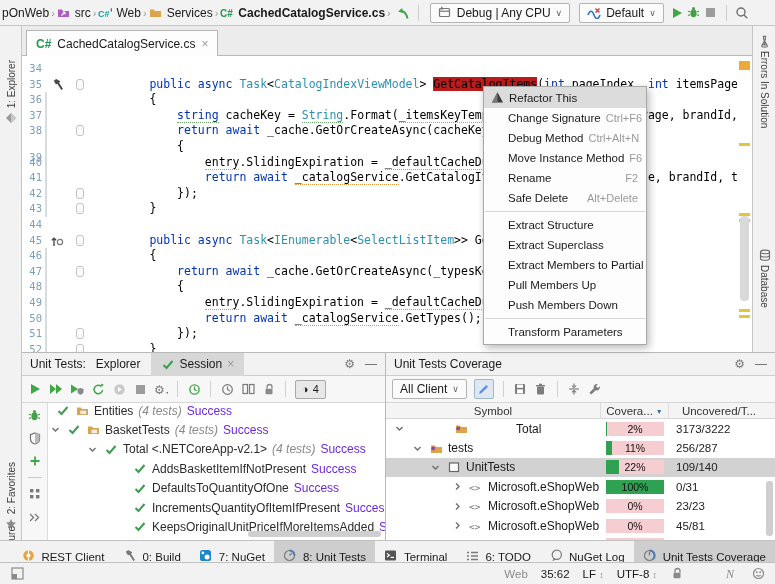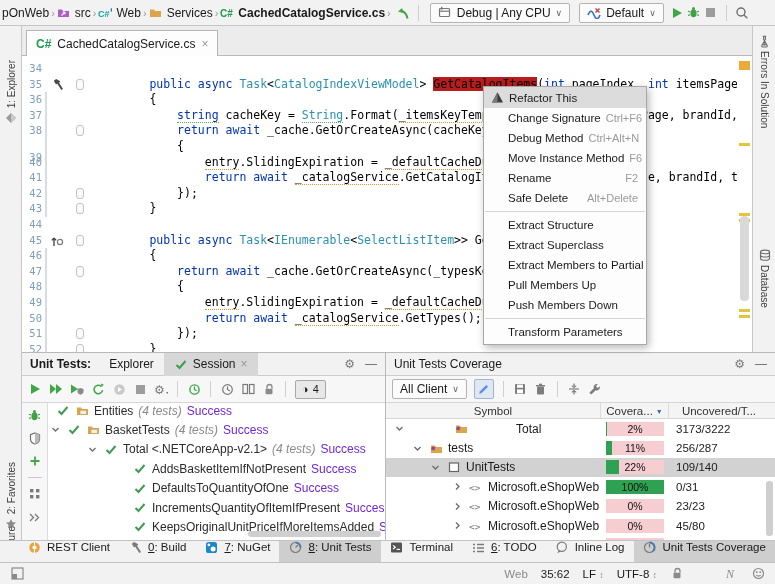--- a/index.html
+++ b/index.html
@@ -90,21 +90,21 @@
   .cov-row { position:absolute; left:0; right:0; height:19.4px; }
   .cov-row.sel { background:#d2d2d2; }
   .cov-name { position:absolute; top:0; height:19.4px; display:flex; align-items:center; gap:5px; overflow:hidden; white-space:nowrap; right:176px; }
   .cov-bar { position:absolute; left:220px; top:2.5px; width:58px; height:14px; background:#f6cdd1; overflow:hidden; }
   .cov-bar .fill { position:absolute; left:0; top:0; bottom:0; background:#2ea152; }
   .cov-bar .pct { position:absolute; inset:0; text-align:center; font-size:10.5px; line-height:14px; color:#111; }
   .cov-unc { position:absolute; left:290px; top:0; height:19.4px; display:flex; align-items:center; font-size:11.5px; color:#222; }
 
   
   #tw-bar { position:absolute; left:0; top:540px; width:775px; height:22px; background:#f2f2f2; border-top:1px solid #c2c2c2; display:flex; align-items:center; font-size:11.5px; }
-  .tw-item { display:flex; align-items:flex-start; gap:6px; height:22px; padding:0 9px; white-space:nowrap; }
+  .tw-item { display:flex; align-items:flex-end; gap:6px; height:22px; padding:0 9px; white-space:nowrap; }
   .tw-item.active { background:#cecece; }
   #tw-bar u { text-decoration:underline; }
   #status-bar { position:absolute; left:0; top:562px; width:775px; height:22px; background:#f2f2f2; border-top:1px solid #c2c2c2; display:flex; align-items:center; padding:0 10px; gap:14px; font-size:11.5px; }
   .sb-right { margin-left:auto; display:flex; align-items:center; gap:13px; }
   .sb-dim { color:#8a8a8a; }
   .updown { font-size:9px; color:#8a8a8a; }
 </style>
 </head>
 <body>
 
@@ -394,21 +394,21 @@
       </div>
       <div class="menu-sep"></div>
       <div class="menu-row">
         <span class="menu-indent"></span>
         <span class="menu-label">Transform Parameters</span>
       </div>
     </div>
 
   <div id="ut-panel">
     <div class="panel-hdr">
-      <span style="font-weight:bold;margin-right:8px">Unit Tests:</span>
+      <span style="font-weight:normal;">Unit Tests:</span>
       <span id="ut-tabs" style="display: inline-flex;">
           <span class="pt-tab">
             <span>Explorer</span>
           </span>
           <span class="pt-tab active">
             <span class="gi">
               <svg width="12" height="11">
                 <path d="M1.5 6l3 3 6-7" stroke="#3f9b51" stroke-width="2" fill="none"></path>
               </svg>
             </span>
@@ -795,21 +795,21 @@
               <svg width="14" height="12">
                 <text x="0" y="9.5" font-size="9.5" fill="#7a7a7a" font-family="DejaVu Sans Mono,monospace">&lt;&gt;</text>
               </svg>
             </span>
             <span>Microsoft.eShopWeb.Ur</span>
           </span>
           <span class="cov-bar">
             <span class="fill" style="width: 0px;"></span>
             <span class="pct">0%</span>
           </span>
-          <span class="cov-unc">45/80</span>
+          <span class="cov-unc">45/81</span>
         </div>
         <div class="cov-row" style="top: 116.4px;">
           <span class="cov-name" style="left: 64px;">
             <span class="gi"></span>
             <span class="gi">
               <svg width="14" height="12">
                 <text x="0" y="9.5" font-size="9.5" fill="#7a7a7a" font-family="DejaVu Sans Mono,monospace">&lt;&gt;</text>
               </svg>
             </span>
             <span>Microsoft.eShopWeb.U</span>
@@ -882,21 +882,21 @@
         </span>
         <span><u>6</u>: TODO</span>
       </span>
       <span class="tw-item">
         <span class="gi">
           <svg width="13" height="13">
             <circle cx="6.8" cy="5.8" r="4.6" fill="none" stroke="#7a7a7a" stroke-width="1.2"></circle>
             <path d="M3.6 9.2L2.4 12.2l3.2-1.7z" fill="#7a7a7a"></path>
           </svg>
         </span>
-        <span>Inline Log</span>
+        <span>NuGet Log</span>
       </span>
       <span class="tw-item active">
         <span class="gi">
           <svg width="13" height="13">
             <circle cx="6.5" cy="6.5" r="5" fill="none" stroke="#7a7a7a" stroke-width="1.2"></circle>
             <path d="M6.5 6.5V2.6" stroke="#7a7a7a" stroke-width="1.3"></path>
             <path d="M6.5 1.5a5 5 0 0 1 3.5 8.6" fill="none" stroke="#4a7ab5" stroke-width="2"></path>
           </svg>
         </span>
         <span>Unit Tests Coverage</span>

